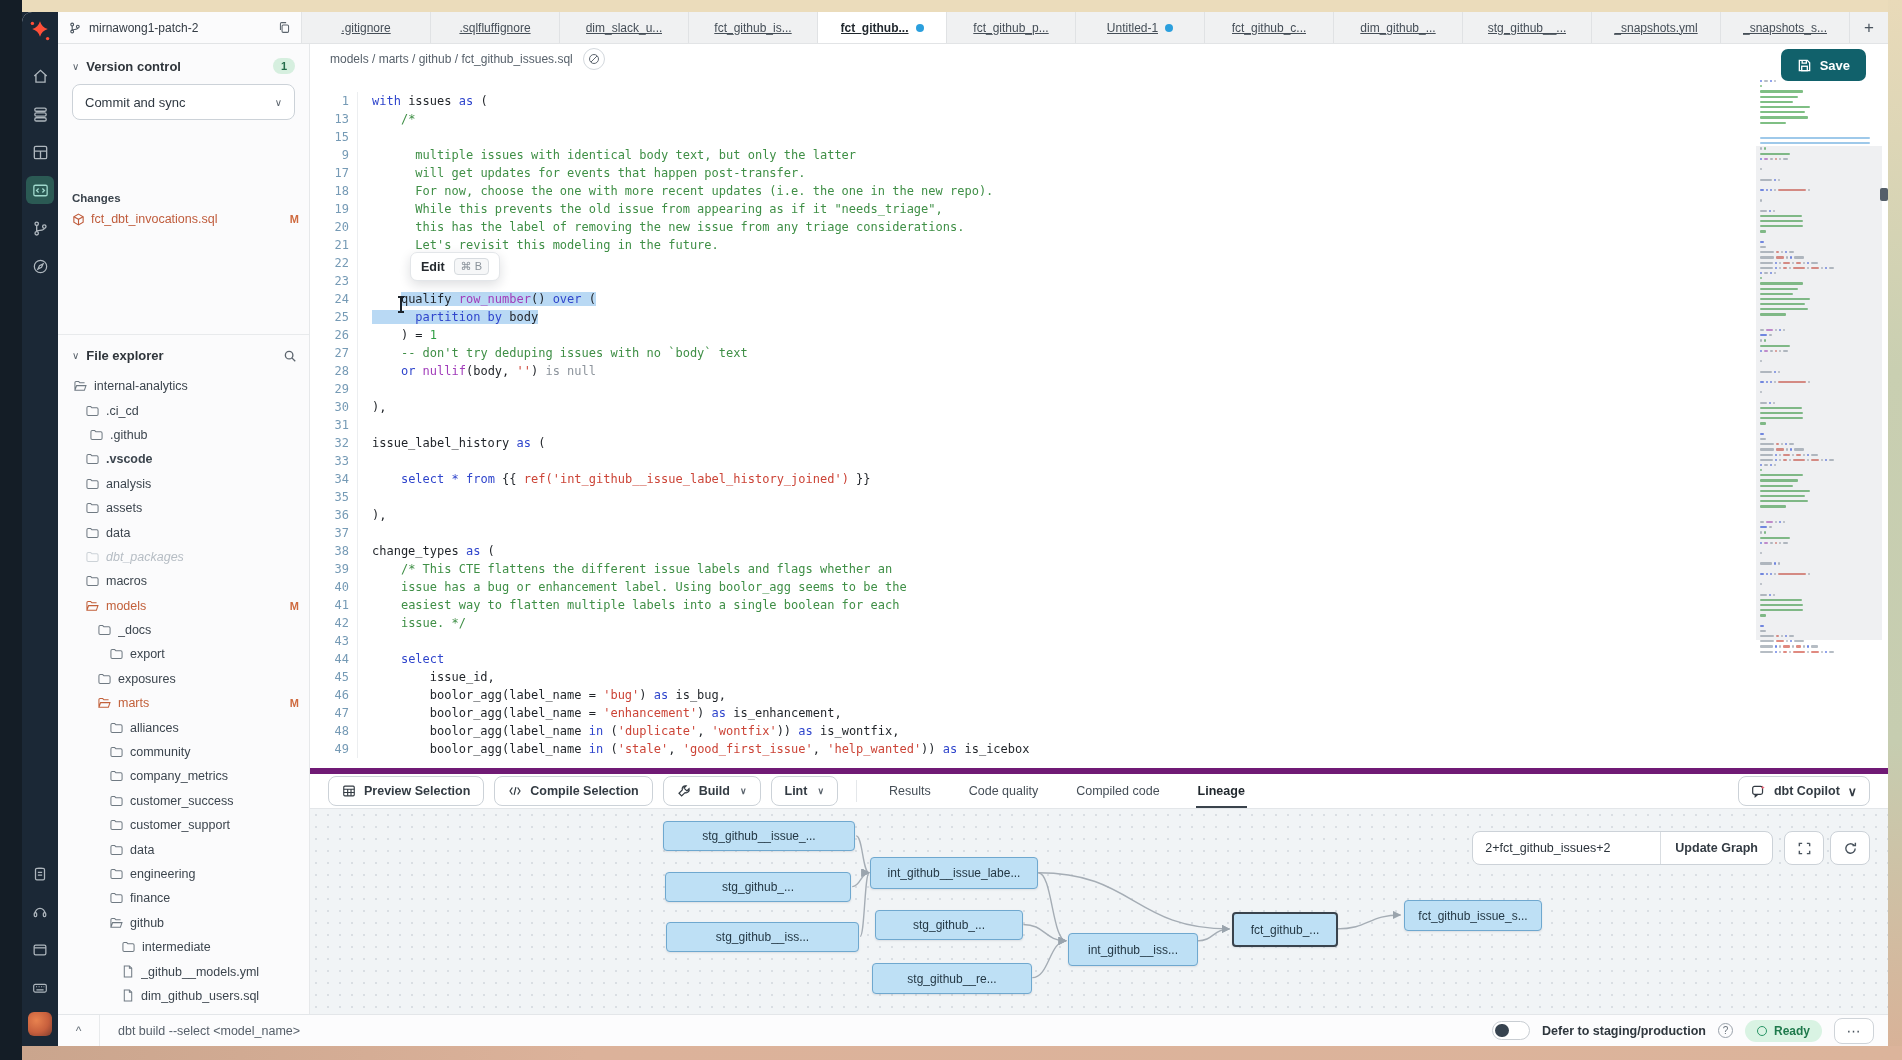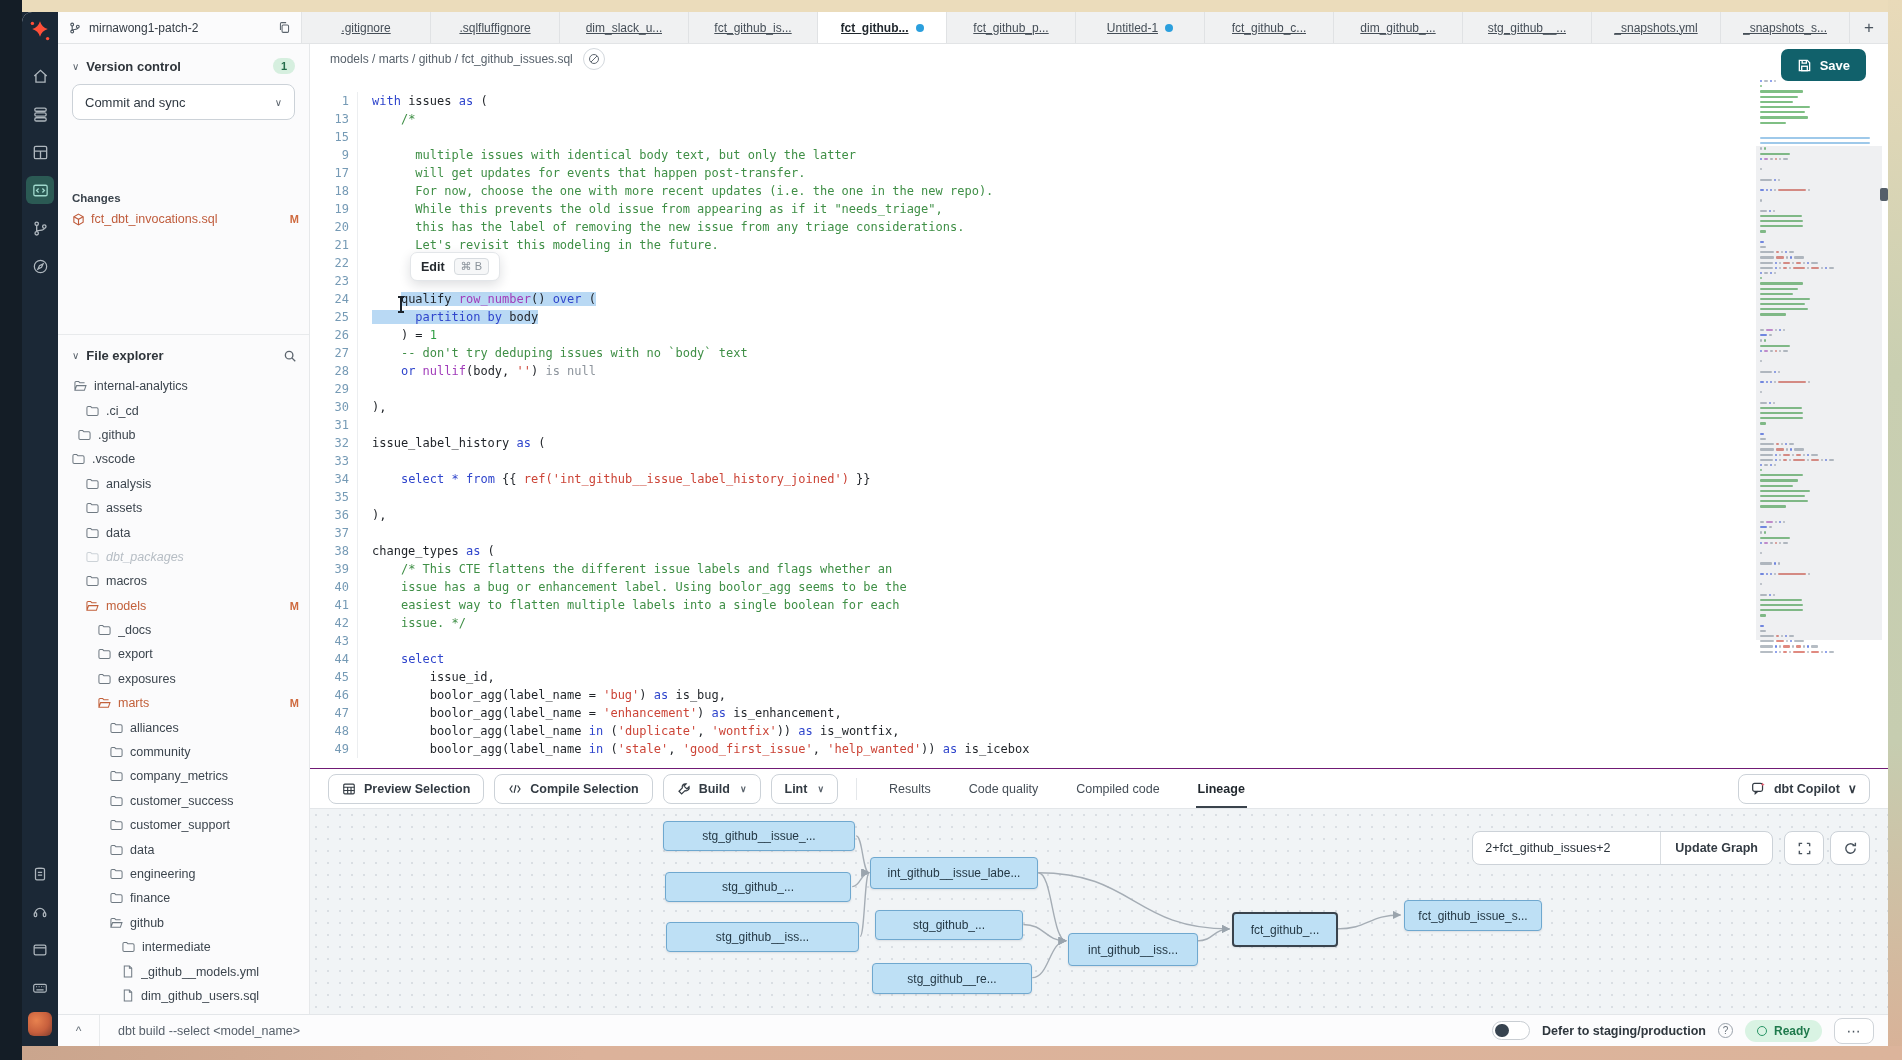--- a/index.html
+++ b/index.html
@@ -116,21 +116,21 @@
 
   
   .minimap { position:absolute; top:6px; right:10px; width:118px; height:600px; }
   .mm-row { display:flex; gap:2px; margin-bottom:3px; height:2.2px; }
   .mm-seg { height:2.2px; border-radius:1px; }
   .mm-viewport-shade { position:absolute; left:-4px; right:-4px; top:66px; height:494px;
                        background:rgba(130,140,152,.13); }
   .scroll-thumb { position:absolute; right:0px; top:114px; width:8px; height:13px; background:#555f69; border-radius:2px; }
 
   
-  .toolbar { height:40px; border-top:1px solid #701a75; display:flex; align-items:center;
+  .toolbar { height:40px; border-top:6px solid #701a75; display:flex; align-items:center;
              padding:0 18px; gap:10px; flex-shrink:0; background:#fff; }
   .tb-btn { height:30px; border:1px solid #ccd2d8; background:#fff; border-radius:8px; display:flex;
             align-items:center; gap:8px; padding:0 13px; font-size:12.5px; font-weight:700; color:#333b43;
             font-family:"Liberation Sans",sans-serif; }
   .tb-btn .cv { font-size:9px; color:#5a636c; margin-left:2px; }
   .tb-sep { width:1px; height:22px; background:#e4e7ea; margin:0 8px; }
   .res-tab { font-size:12.5px; color:#454e57; padding:0 14px; height:100%; display:flex; align-items:center;
              position:relative; }
   .res-tab.active { color:#1f262c; font-weight:700; }
   .res-tab.active::after { content:""; position:absolute; left:12px; right:12px; bottom:0; height:2.5px; background:#3a434c; }
@@ -360,29 +360,29 @@
               <span class="ti-label">internal-analytics</span>
             </div>
             <div class="tree-item" style="padding-left: 28px;">
               <span class="ti-icon">
                 <svg width="13" height="12" viewBox="0 0 14 12" fill="none" stroke="currentColor" stroke-width="1.1">
                   <path d="M1 2.6c0-.8.6-1.4 1.4-1.4h2.7l1.2 1.4h5.3c.8 0 1.4.6 1.4 1.4v5.4c0 .8-.6 1.4-1.4 1.4H2.4c-.8 0-1.4-.6-1.4-1.4z"></path>
                 </svg>
               </span>
               <span class="ti-label">.ci_cd</span>
             </div>
-            <div class="tree-item" style="padding-left: 20px;">
+            <div class="tree-item" style="padding-left: 32px;">
               <span class="ti-icon">
                 <svg width="13" height="12" viewBox="0 0 14 12" fill="none" stroke="currentColor" stroke-width="1.1">
                   <path d="M1 2.6c0-.8.6-1.4 1.4-1.4h2.7l1.2 1.4h5.3c.8 0 1.4.6 1.4 1.4v5.4c0 .8-.6 1.4-1.4 1.4H2.4c-.8 0-1.4-.6-1.4-1.4z"></path>
                 </svg>
               </span>
               <span class="ti-label">.github</span>
             </div>
-            <div class="tree-item" style="padding-left: 14px;">
+            <div class="tree-item" style="padding-left: 28px; font-weight: bold;">
               <span class="ti-icon">
                 <svg width="13" height="12" viewBox="0 0 14 12" fill="none" stroke="currentColor" stroke-width="1.1">
                   <path d="M1 2.6c0-.8.6-1.4 1.4-1.4h2.7l1.2 1.4h5.3c.8 0 1.4.6 1.4 1.4v5.4c0 .8-.6 1.4-1.4 1.4H2.4c-.8 0-1.4-.6-1.4-1.4z"></path>
                 </svg>
               </span>
               <span class="ti-label">.vscode</span>
             </div>
             <div class="tree-item" style="padding-left: 28px;">
               <span class="ti-icon">
                 <svg width="13" height="12" viewBox="0 0 14 12" fill="none" stroke="currentColor" stroke-width="1.1">
@@ -433,21 +433,21 @@
               <span class="m-badge">M</span>
             </div>
             <div class="tree-item" style="padding-left: 40px;">
               <span class="ti-icon">
                 <svg width="13" height="12" viewBox="0 0 14 12" fill="none" stroke="currentColor" stroke-width="1.1">
                   <path d="M1 2.6c0-.8.6-1.4 1.4-1.4h2.7l1.2 1.4h5.3c.8 0 1.4.6 1.4 1.4v5.4c0 .8-.6 1.4-1.4 1.4H2.4c-.8 0-1.4-.6-1.4-1.4z"></path>
                 </svg>
               </span>
               <span class="ti-label">_docs</span>
             </div>
-            <div class="tree-item" style="padding-left: 40px;">
+            <div class="tree-item" style="padding-left: 52px;">
               <span class="ti-icon">
                 <svg width="13" height="12" viewBox="0 0 14 12" fill="none" stroke="currentColor" stroke-width="1.1">
                   <path d="M1 2.6c0-.8.6-1.4 1.4-1.4h2.7l1.2 1.4h5.3c.8 0 1.4.6 1.4 1.4v5.4c0 .8-.6 1.4-1.4 1.4H2.4c-.8 0-1.4-.6-1.4-1.4z"></path>
                 </svg>
               </span>
               <span class="ti-label">export</span>
             </div>
             <div class="tree-item" style="padding-left: 40px;">
               <span class="ti-icon">
                 <svg width="13" height="12" viewBox="0 0 14 12" fill="none" stroke="currentColor" stroke-width="1.1">

